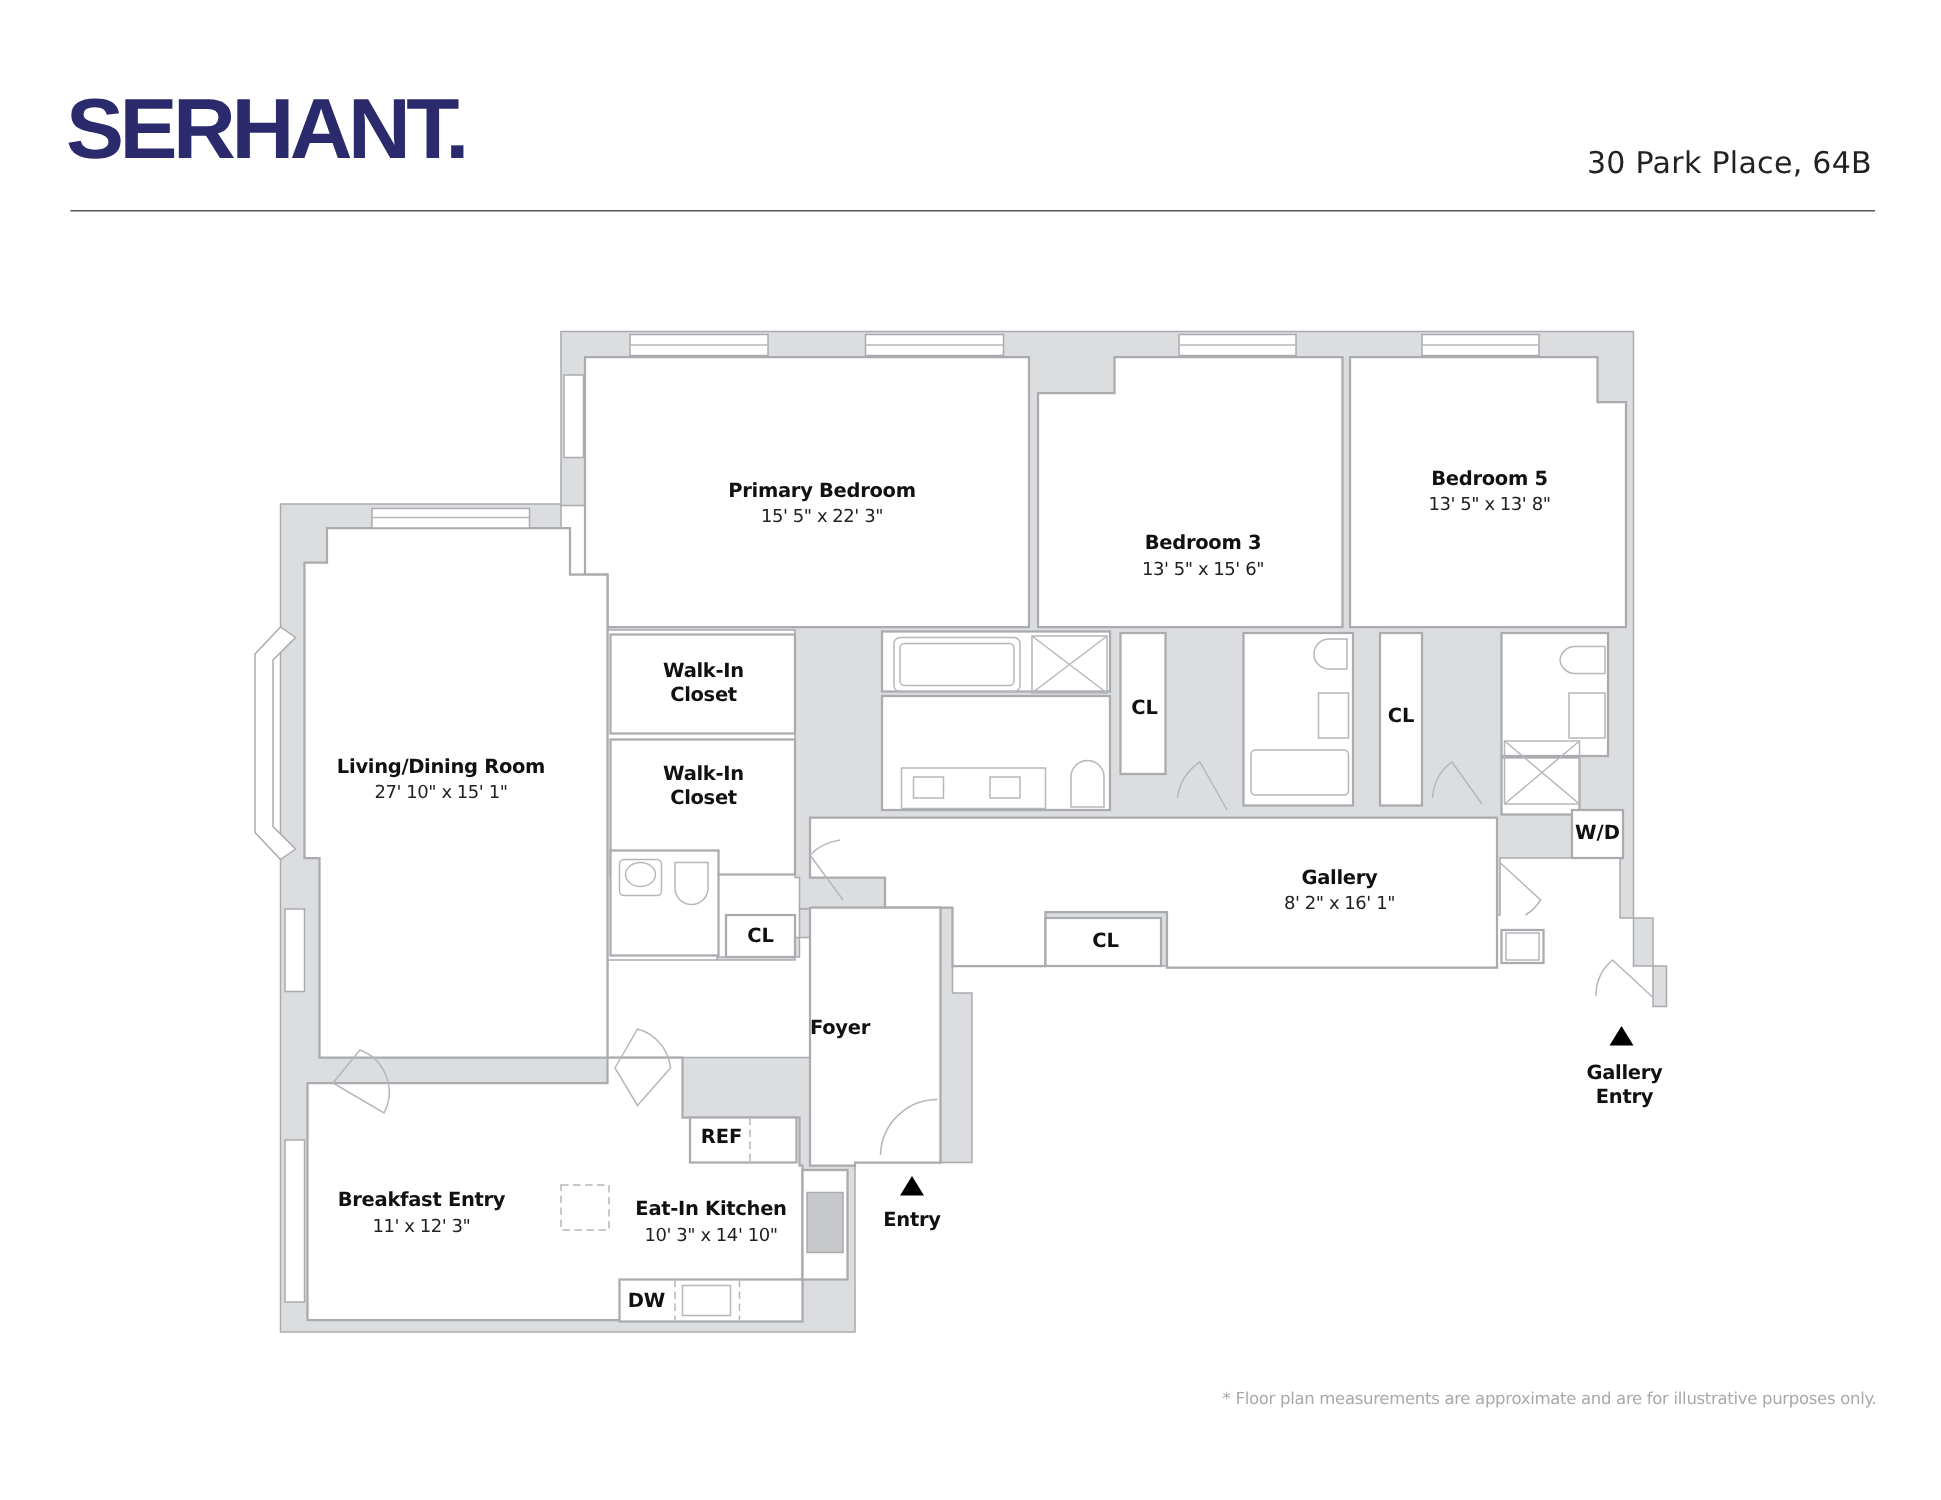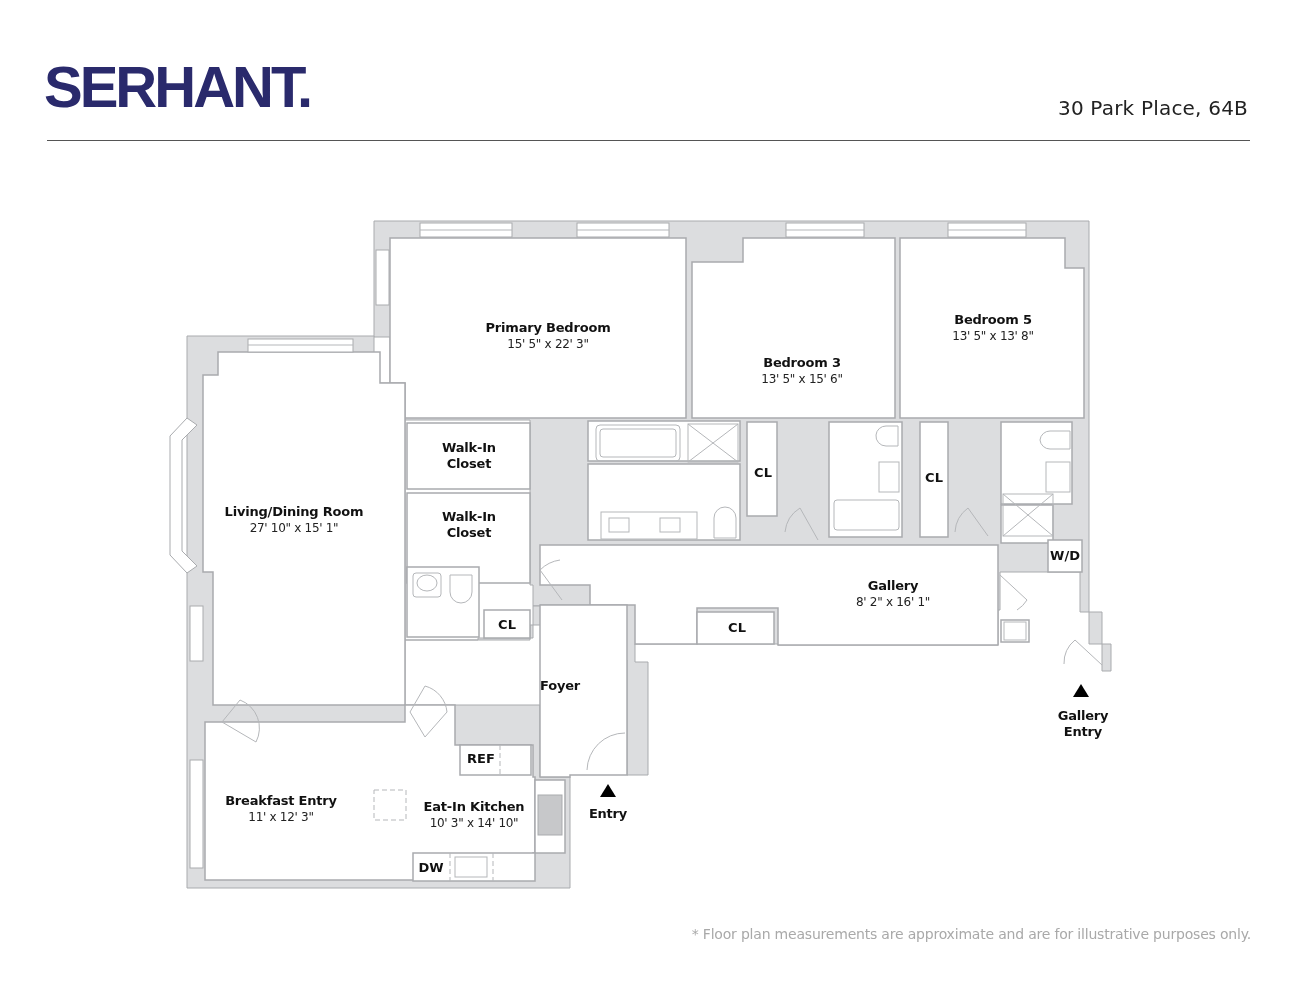--- a/index.html
+++ b/index.html
@@ -4,21 +4,21 @@
 <style>
   html, body { margin: 0; padding: 0; background: #ffffff; }
   body { width: 1294px; height: 1000px; position: relative; overflow: hidden; font-family: "Liberation Sans", sans-serif; }
   .logo { position: absolute; left: 44px; top: 58px; font-family: "Liberation Sans", sans-serif; font-weight: 900; font-size: 58px; letter-spacing: -3px; color: #2a2a6c; line-height: 1; transform: scaleY(0.98); }
   .address { position: absolute; right: 46px; top: 96px; font-family: "DejaVu Sans", sans-serif; font-size: 20px; color: #222; letter-spacing: 0.2px; }
   .rule { position: absolute; left: 47px; top: 140px; width: 1203px; height: 1px; background: #555; }
   .plan { position: absolute; left: 0; top: 0; width: 1294px; height: 1000px; }
   .lbl { position: absolute; transform: translateX(-50%); text-align: center; font-family: "DejaVu Sans", sans-serif; color: #111; white-space: nowrap; line-height: 16px; }
   .lbl .name { font-weight: bold; font-size: 13px; display: block; letter-spacing: -0.2px; }
   .lbl .dim { font-size: 12px; display: block; color: #222; letter-spacing: -0.3px; }
-  .disclaimer { position: absolute; right: 43px; top: 926px; font-family: "DejaVu Sans", sans-serif; font-size: 14px; color: #a9a9a9; letter-spacing: -0.2px; }
+  .disclaimer { position: absolute; right: 43px; top: 926px; font-family: "DejaVu Sans", sans-serif; font-size: 11px; color: #a9a9a9; letter-spacing: -0.2px; }
 </style>
 </head>
 <body>
 
 <div class="logo">SERHANT.</div>
 <div class="address">30 Park Place, 64B</div>
 <div class="rule"></div>
 
 <svg class="plan" viewBox="0 0 1294 1000" xmlns="http://www.w3.org/2000/svg">
   <defs>

